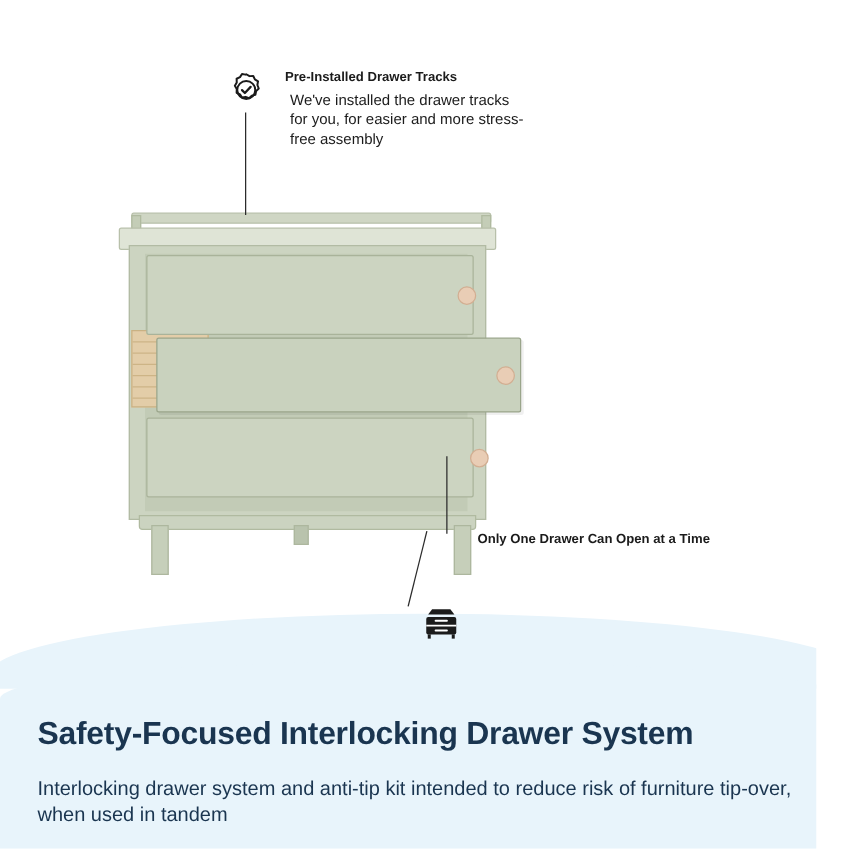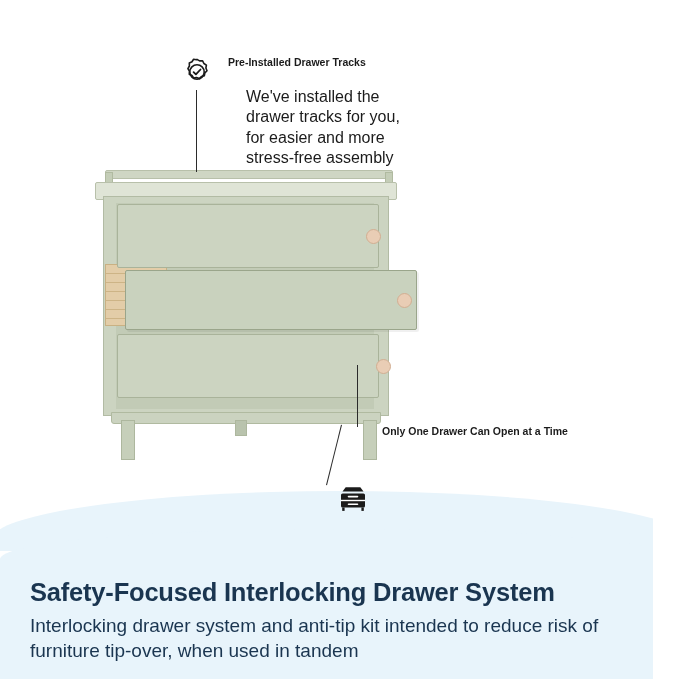--- a/index.html
+++ b/index.html
@@ -48,46 +48,46 @@
     position: absolute;
     left: 30px;
     bottom: 16px;
     width: 620px;
   }
   .headline {
     font-size: 25.5px;
     font-weight: bold;
     color: #1a3550;
     letter-spacing: -0.2px;
-    margin: 0 0 7px 0;
+    margin: 0 0 20px 0;
     line-height: 1.15;
   }
   .subhead {
-    font-size: 19px;
+    font-size: 16px;
     color: #1a3550;
     line-height: 1.28;
     margin: 0;
     font-weight: 400;
   }
 
   
   .callout {
     position: absolute;
   }
   .callout-title {
     font-size: 10.5px;
     font-weight: bold;
     color: #1b1b1b;
     margin: 0 0 1px 0;
     line-height: 1.25;
   }
   .callout-body {
-    font-size: 16px;
+    font-size: 12px;
     color: #1b1b1b;
-    margin: 18px;
+    margin: 4px;
     line-height: 1.27;
   }
 
   .callout-top {
     left: 228px;
     top: 56px;
     width: 200px;
   }
   .callout-bottom {
     left: 382px;

